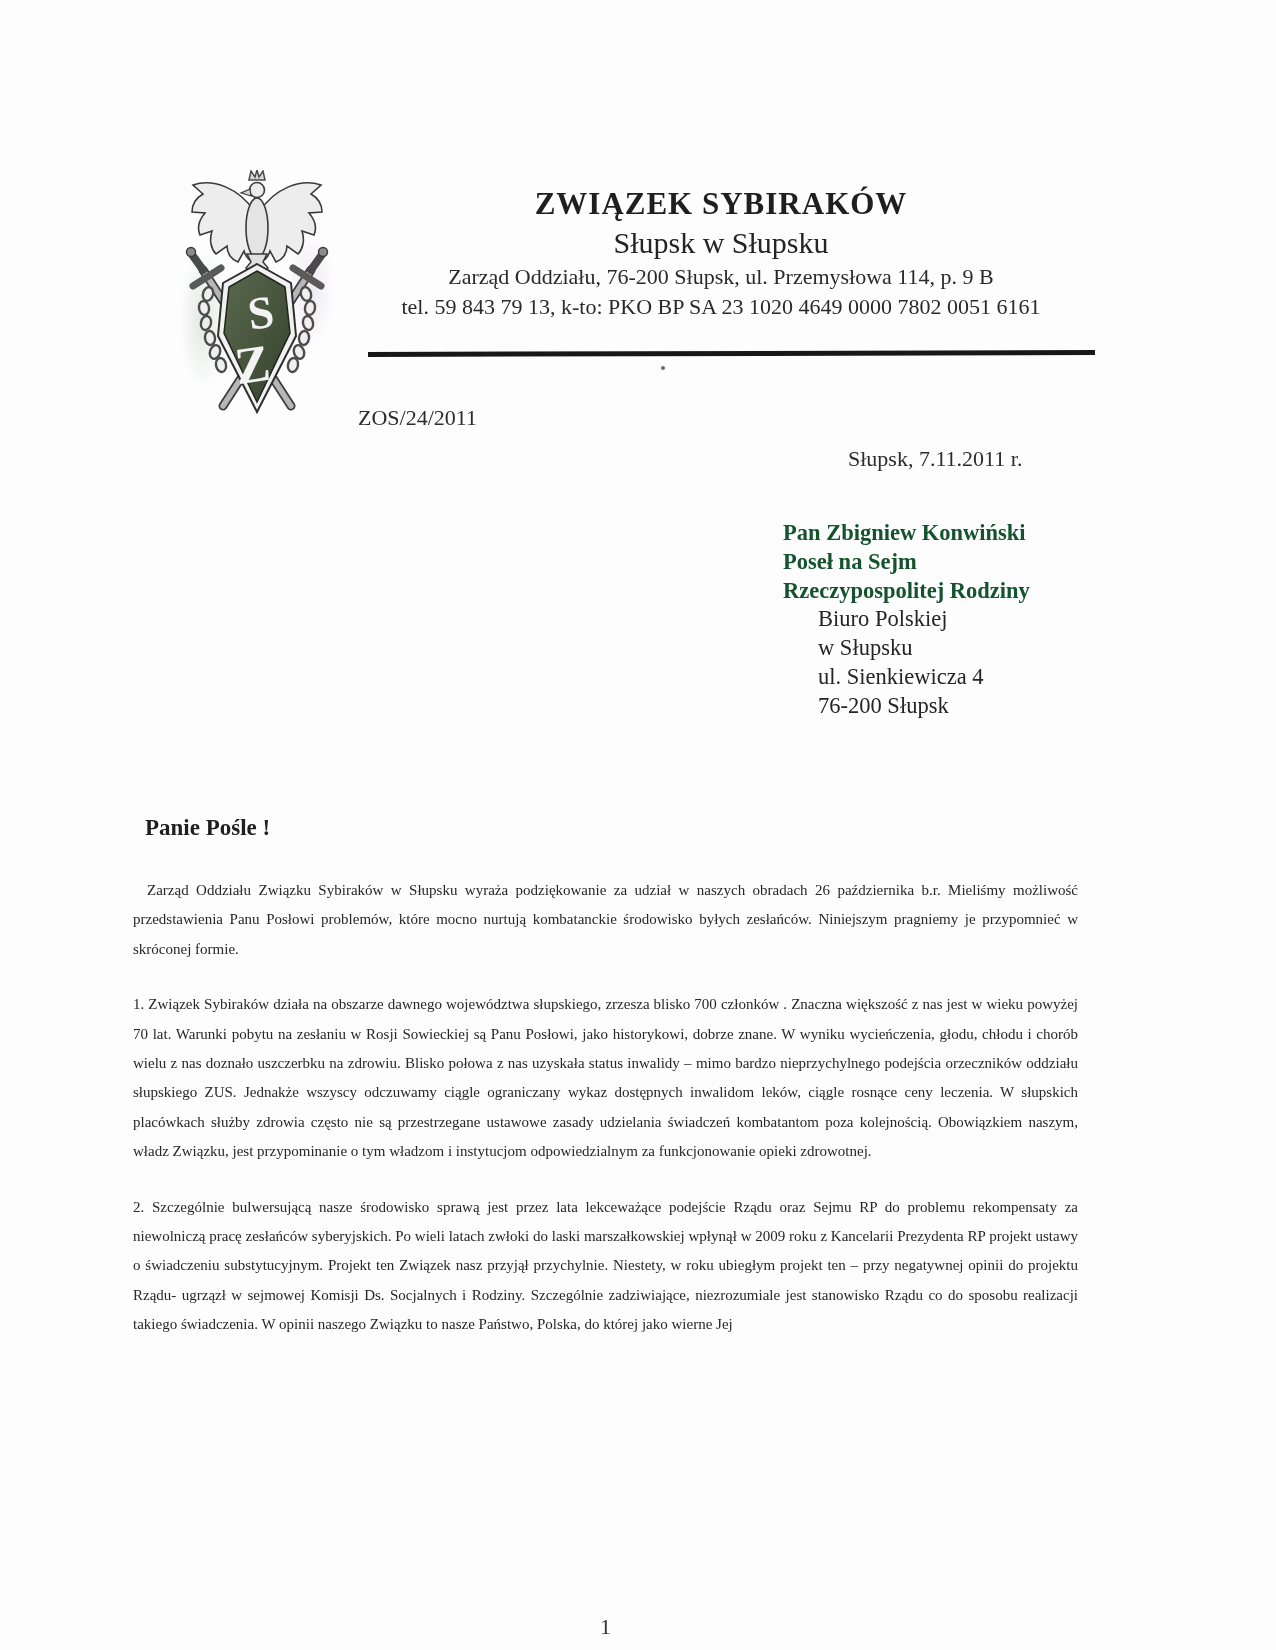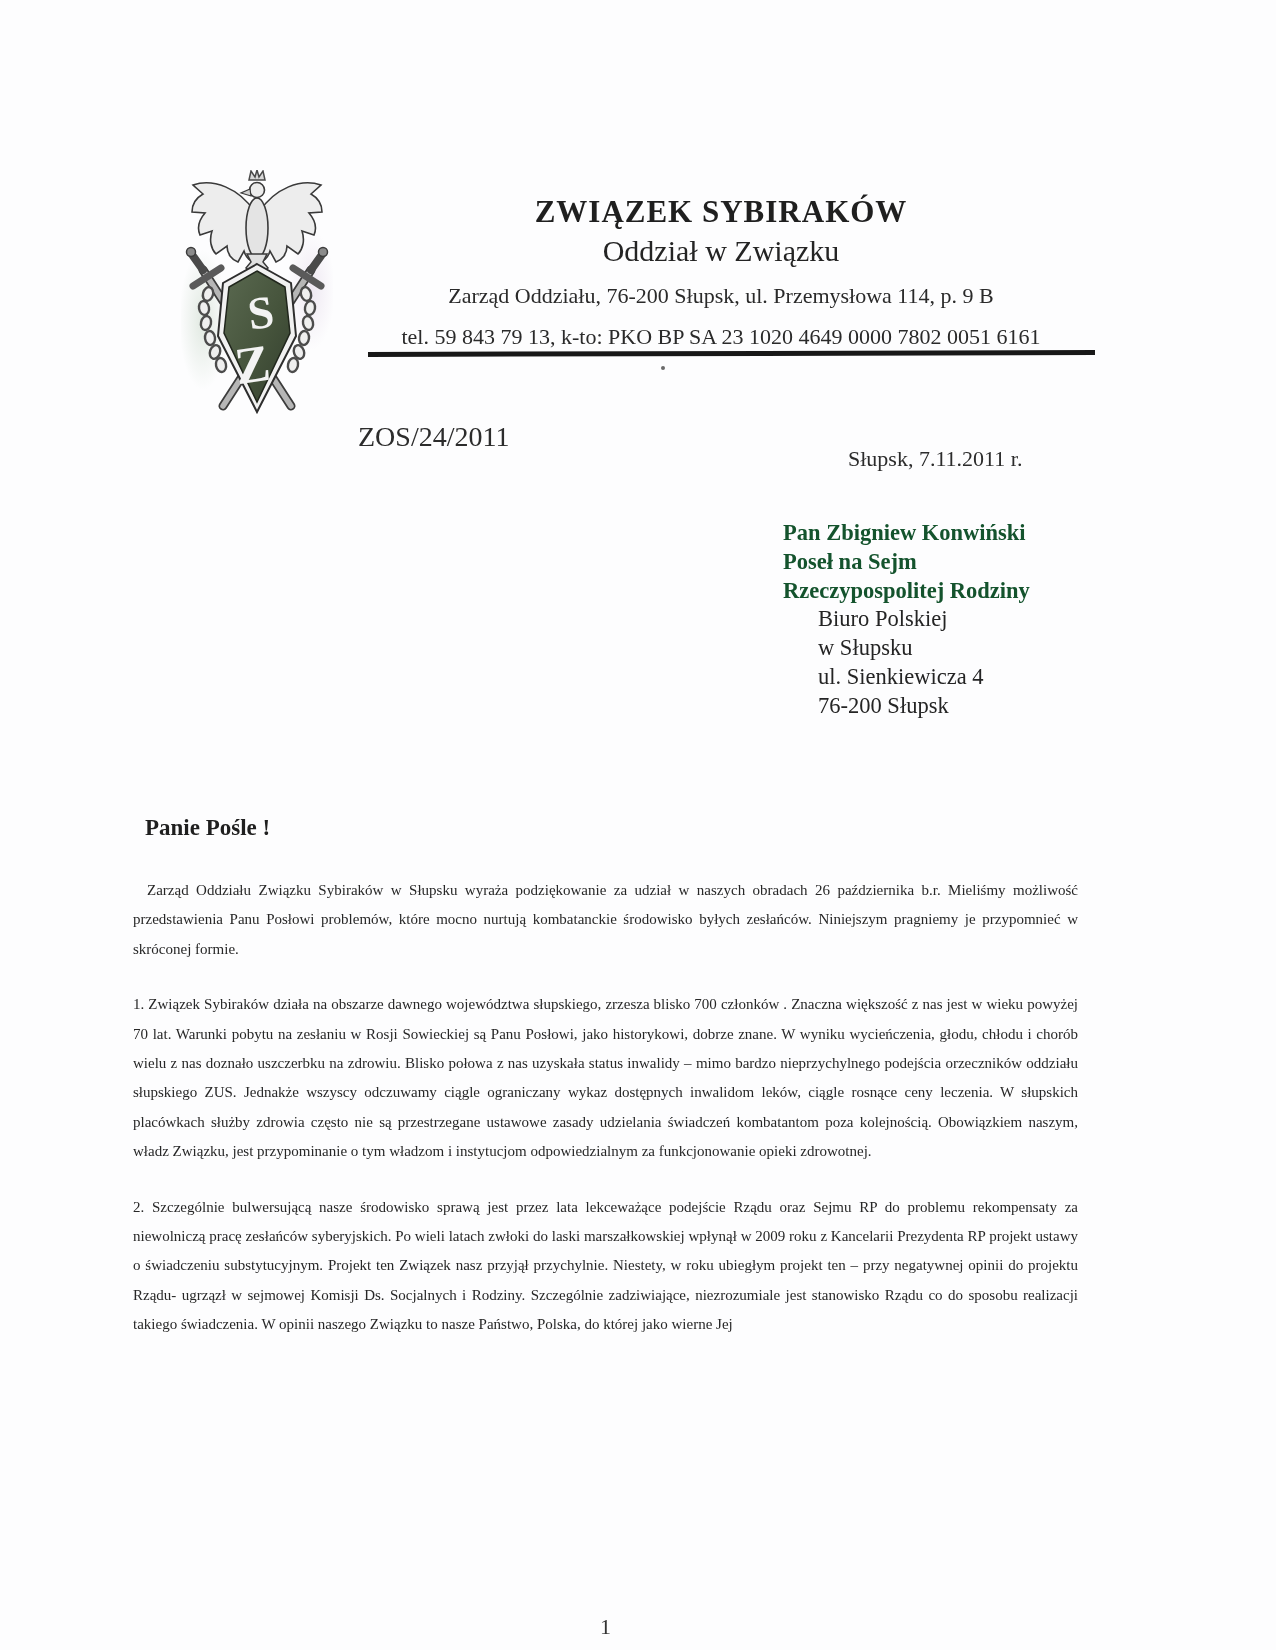--- a/index.html
+++ b/index.html
@@ -10,32 +10,32 @@
     font-family:"Liberation Serif","DejaVu Serif",serif;
     color:#262626;
     overflow:hidden;
   }
   
   .logo{position:absolute;left:181px;top:170px;width:152px;height:252px;}
   .letterhead{
     position:absolute;left:368px;top:186px;width:706px;
     text-align:center;line-height:1.18;
   }
-  .org-name{font-size:31px;font-weight:bold;letter-spacing:1px;color:#1f1f1f;margin:8px 0 2px 0;}
+  .org-name{font-size:31px;font-weight:bold;letter-spacing:1px;color:#1f1f1f;margin:0 0 2px 0;}
   .org-branch{font-size:30px;font-weight:normal;color:#242424;margin:0 0 4px 0;}
-  .org-addr{font-size:22px;color:#2a2a2a;margin:15px;}
+  .org-addr{font-size:22px;color:#2a2a2a;margin:4px;}
   .divider{
     position:absolute;left:368px;top:351px;width:727px;height:5px;
     background:#181818;transform:rotate(-0.15deg);
   }
   .scan-dot{
     position:absolute;left:661px;top:366px;width:4px;height:4px;
     border-radius:50%;background:#6a6a6a;
   }
-  .ref-number{position:absolute;left:358px;top:421px;font-size:28px;color:#2c2c2c;}
+  .ref-number{position:absolute;left:358px;top:405px;font-size:22px;color:#2c2c2c;}
   .place-date{position:absolute;left:848px;top:410px;font-size:22px;color:#2c2c2c;margin-top:36px;}
   
   .recipient{position:absolute;left:783px;top:519px;font-size:22.5px;line-height:28.8px;color:#242424;}
   .recipient .bold{font-weight:bold;color:#14532d;}
   .recipient .ind{padding-left:35px;}
   
   .salutation{position:absolute;left:145px;top:815px;font-size:23px;font-weight:bold;color:#1f1f1f;}
   .body-text{
     position:absolute;left:133px;top:876px;width:945px;
     font-size:15px;line-height:29.4px;text-align:justify;color:#272727;
@@ -124,21 +124,21 @@
     <g>
       <polygon points="76,94 110,113 115,166 76,242 37,166 42,113" fill="#f1f1f1" stroke="#2e2e2e" stroke-width="2"></polygon>
       <polygon points="76,101 104,117 109,163 76,232 43,163 48,117" fill="url(#shieldGrad)" stroke="#20261c" stroke-width="1.5"></polygon>
       <text x="80" y="158" font-family="Liberation Serif, DejaVu Serif, serif" font-weight="bold" font-size="46" fill="#f3f3f3" text-anchor="middle" transform="rotate(-8 80 145)">S</text>
       <text x="72" y="212" font-family="Liberation Serif, DejaVu Serif, serif" font-weight="bold" font-size="52" fill="#f3f3f3" text-anchor="middle" transform="rotate(-8 72 198)">Z</text>
     </g>
   </svg>
 
   <div class="letterhead">
     <div class="org-name">ZWIĄZEK SYBIRAKÓW</div>
-    <div class="org-branch">Oddział w Związku</div>
+    <div class="org-branch">Słupsk w Słupsku</div>
     <div class="org-addr">Zarząd Oddziału, 76-200 Słupsk, ul. Przemysłowa 114, p. 9 B</div>
     <div class="org-addr">tel. 59 843 79 13,  k-to: PKO BP SA  23 1020 4649 0000 7802 0051 6161</div>
   </div>
 
   <div class="divider"></div>
   <div class="scan-dot"></div>
 
   <div class="ref-number">ZOS/24/2011</div>
   <div class="place-date">Słupsk, 7.11.2011 r.</div>
 

